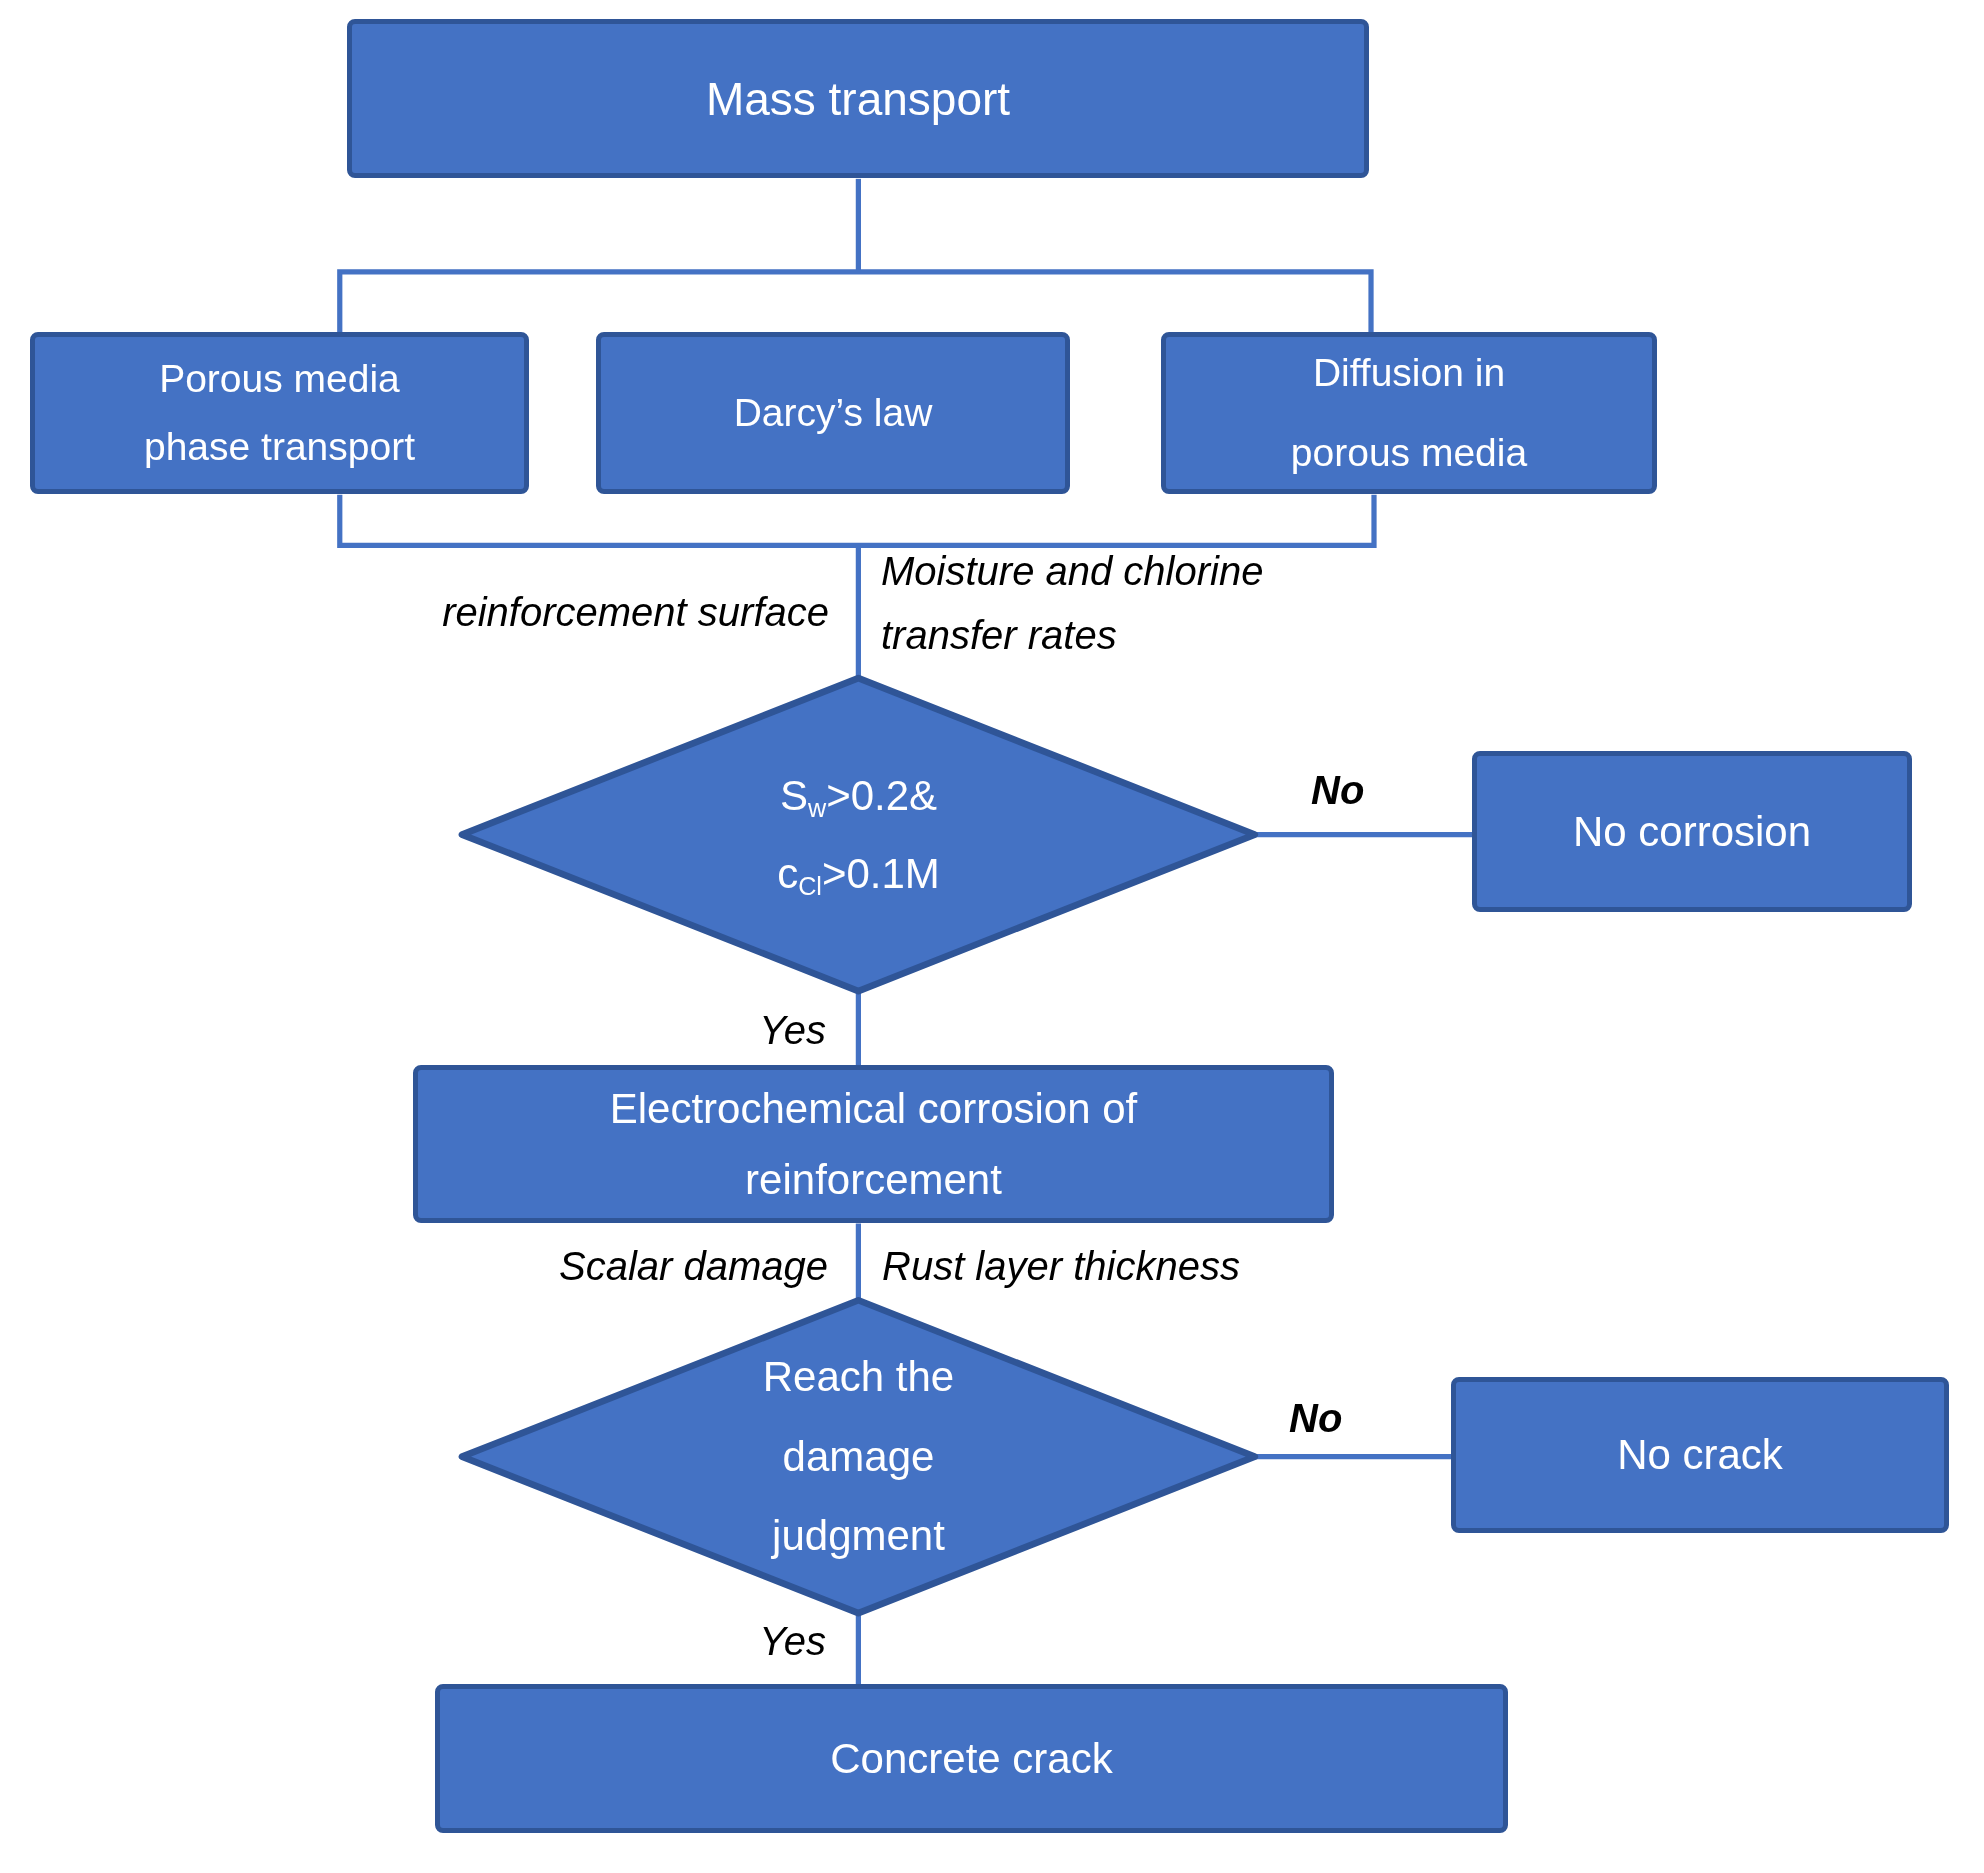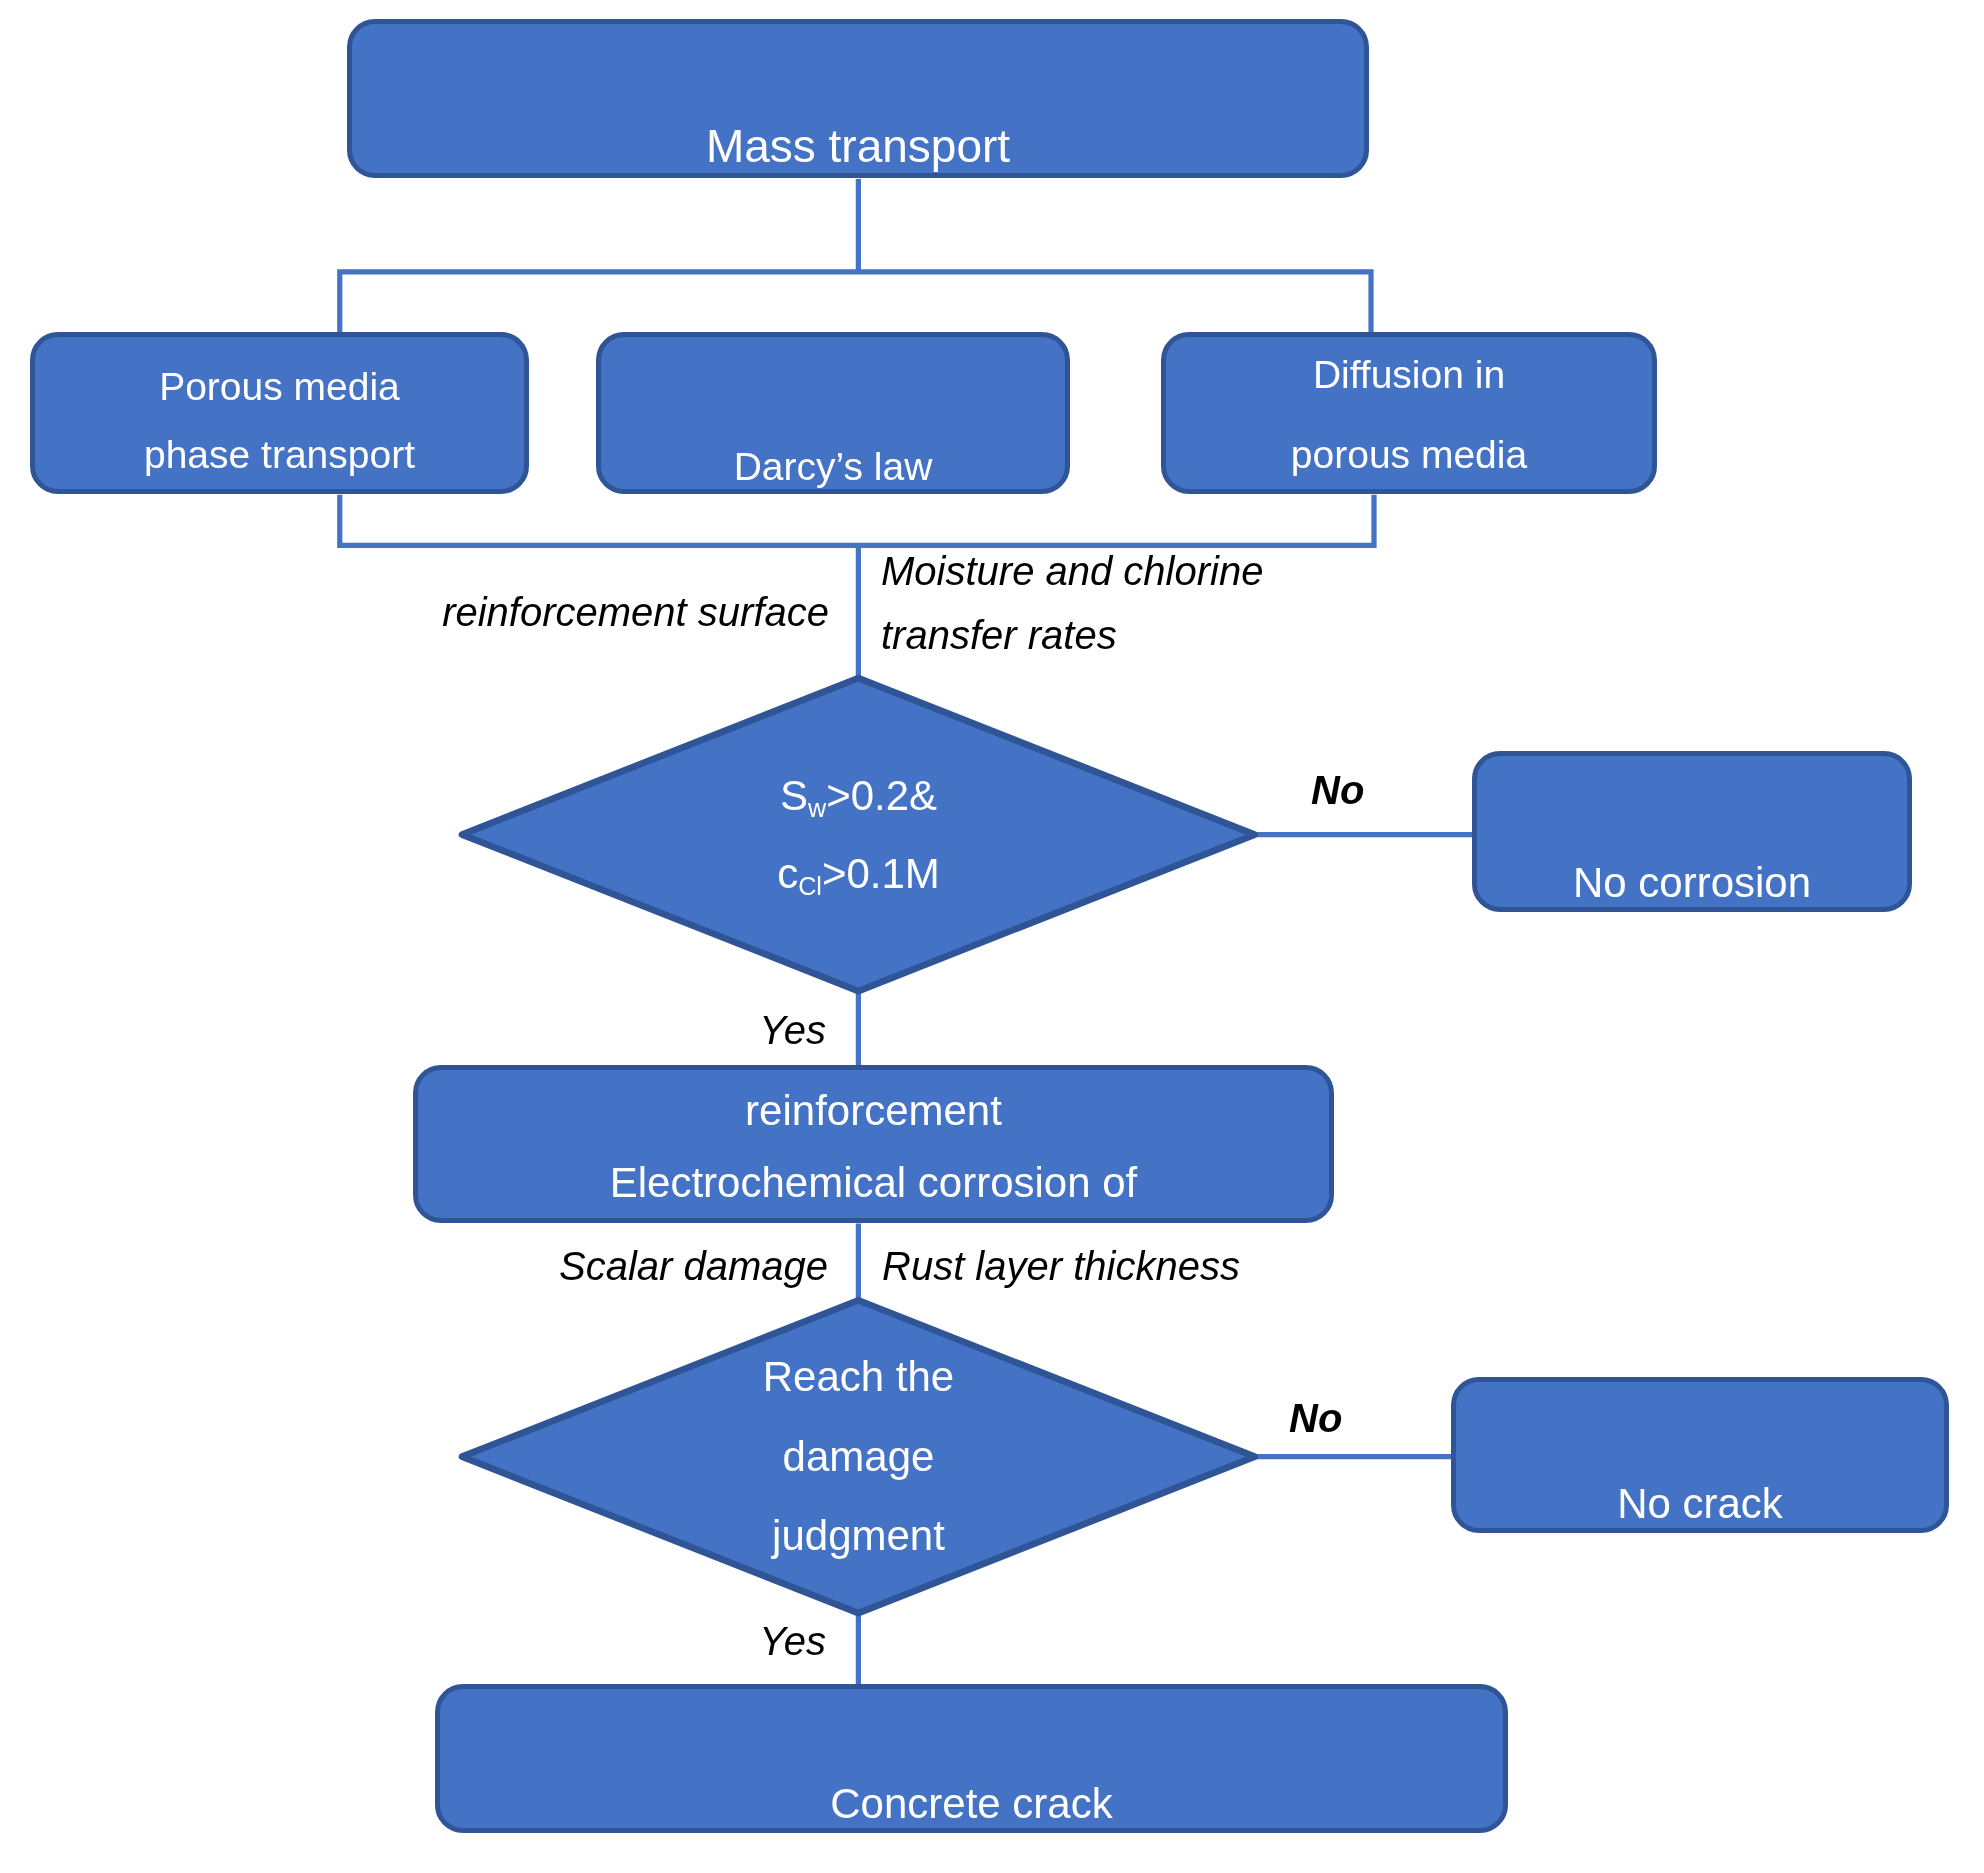--- a/index.html
+++ b/index.html
@@ -18,23 +18,23 @@
     font-family:"Liberation Sans",sans-serif;
     overflow:hidden;
   }
   #edges{position:absolute;left:0;top:0;width:100%;height:100%;}
   #edges path{stroke:var(--connector);stroke-width:7;fill:none;}
   #edges polygon{fill:var(--node-fill);stroke:var(--node-border);stroke-width:9;stroke-linejoin:round;}
   .node{
     position:absolute;box-sizing:border-box;
     background:var(--node-fill);
     border:5.2px solid var(--node-border);
-    border-radius:28px;
+    border-radius:8px;
     color:var(--node-text);
-    display:flex;flex-direction:column;align-items:center;justify-content:flex-end;
+    display:flex;flex-direction:column;align-items:center;justify-content:center;
     text-align:center;
   }
   .node .line{width:100%;}
   .diamond-text{
     position:absolute;box-sizing:border-box;
     display:flex;flex-direction:column;align-items:center;justify-content:center;
     color:var(--node-text);text-align:center;
   }
   .elabel{
     position:absolute;
@@ -87,22 +87,22 @@
   <div class="diamond-text" style="left:635px;top:678px;width:447px;height:313px;font-size:42px;line-height:1.85;">
     <div class="line"><span>S</span><sub>w</sub><span>&gt;0.2&amp;</span></div>
     <div class="line"><span>c</span><sub>Cl</sub><span>&gt;0.1M</span></div>
   </div>
 
   <div class="node" style="left:1472px;top:751px;width:440px;height:161px;font-size:42px;">
     <div class="line">No corrosion</div>
   </div>
 
   <div class="node" style="left:413px;top:1065px;width:921px;height:158px;font-size:42px;line-height:1.7;">
+    <div class="line">Electrochemical corrosion of</div>
     <div class="line">reinforcement</div>
-    <div class="line">Electrochemical corrosion of</div>
   </div>
 
   <div class="diamond-text" style="left:635px;top:1300px;width:447px;height:313px;font-size:42px;line-height:1.9;">
     <div class="line">Reach the</div>
     <div class="line">damage</div>
     <div class="line">judgment</div>
   </div>
 
   <div class="node" style="left:1451px;top:1377px;width:498px;height:156px;font-size:42px;">
     <div class="line">No crack</div>

